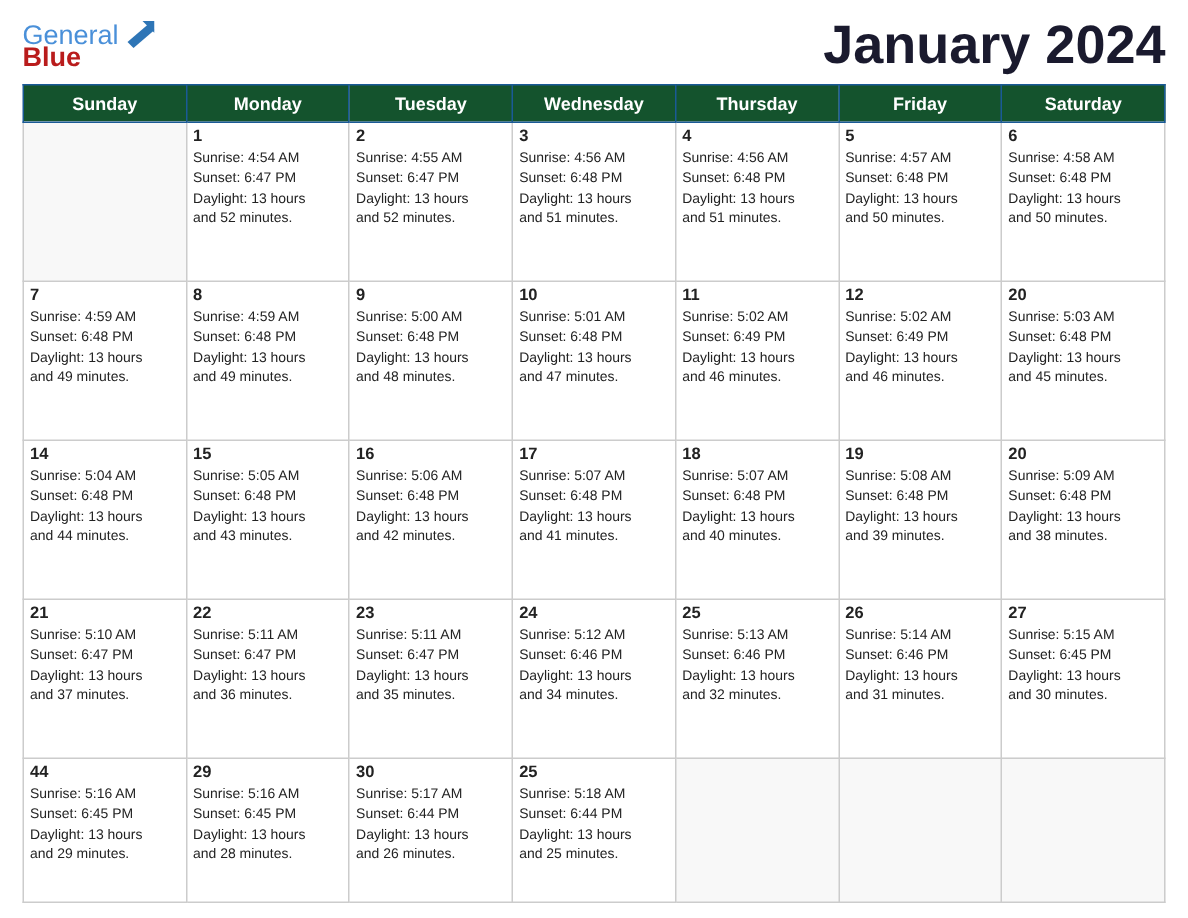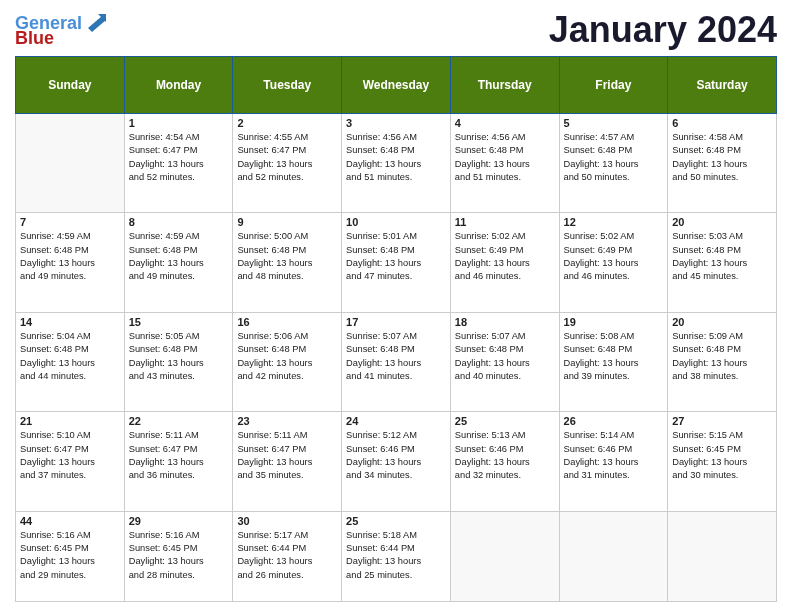--- a/index.html
+++ b/index.html
@@ -23,21 +23,21 @@
       justify-content: space-between;
       margin-bottom: 6px;
     }
     .logo {
       display: flex;
       align-items: center;
       margin-top: 4px;
     }
     .logo-text {
       font-size: 18px;
-      font-weight: bold;
+      font-weight: normal;
       color: #1a3a5c;
       line-height: 1;
     }
     .logo-text span {
       color: #4a90d9;
     }
     .logo-icon {
       width: 22px;
       height: 22px;
       margin-left: 2px;
@@ -56,26 +56,26 @@
       font-size: 14px;
       color: #333;
     }
     .calendar-table {
       width: 100%;
       border-collapse: collapse;
       flex: 1;
       table-layout: fixed;
     }
     .calendar-table th {
-      background: #4d7c0f;
+      background: #14532d;
       color: #fff;
       text-align: center;
       font-size: 12px;
       font-weight: bold;
-      padding: 21px 2px;
+      padding: 5px 2px;
       border: 1px solid #1a5a96;
     }
     .calendar-table td {
       border: 1px solid #ccc;
       vertical-align: top;
       padding: 3px 4px;
       font-size: 9.5px;
       color: #222;
       height: 88px;
     }

